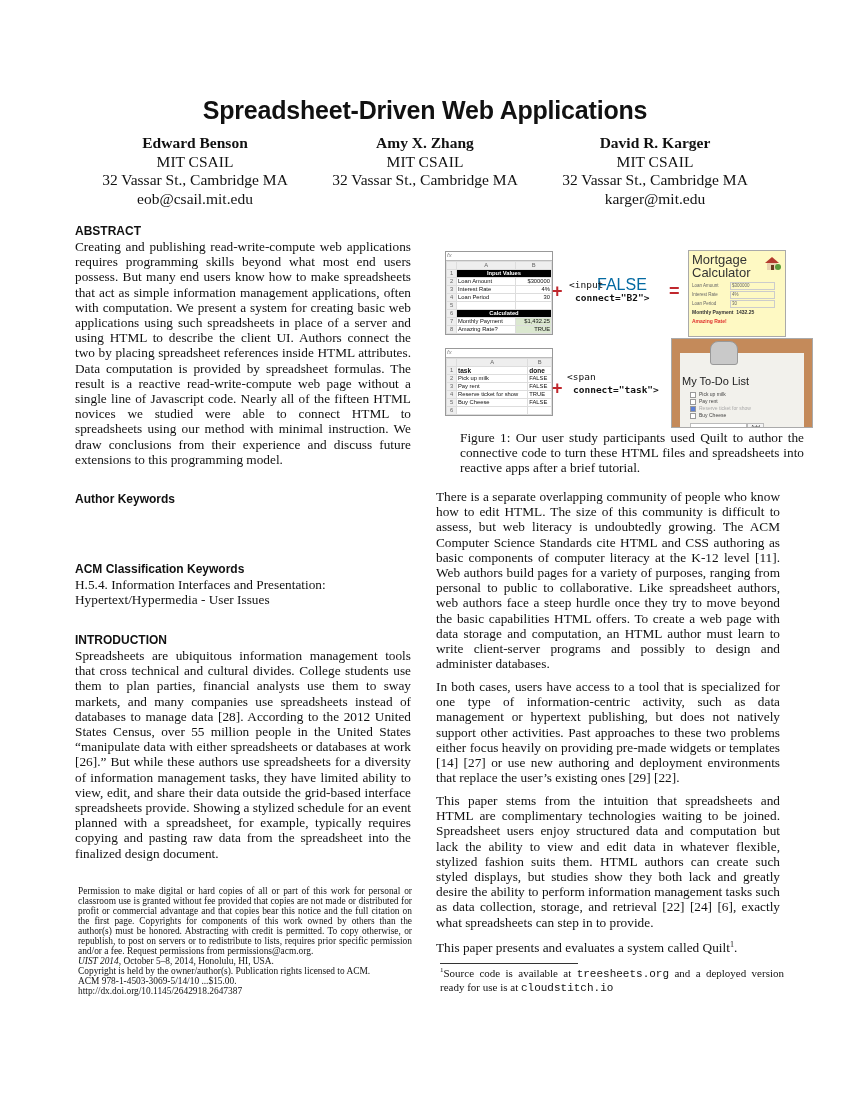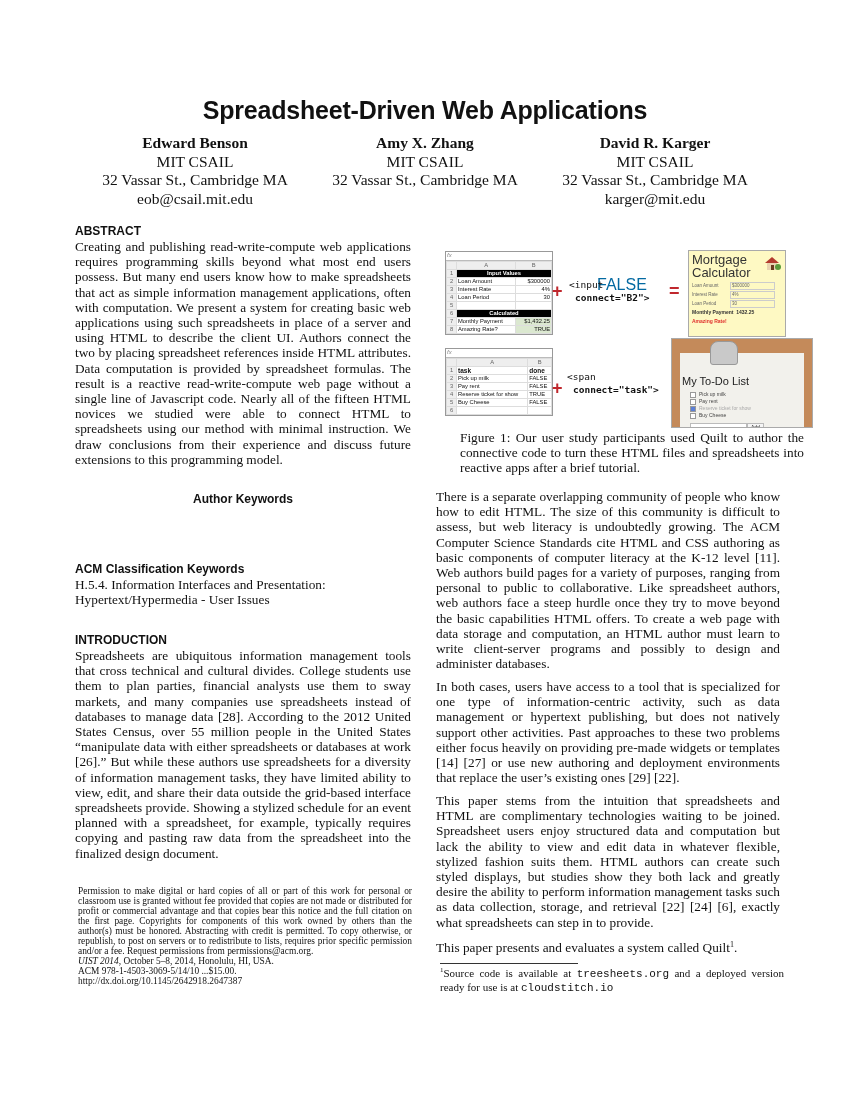--- a/index.html
+++ b/index.html
@@ -7,21 +7,21 @@
   .title{position:absolute;top:96px;left:0;width:850px;text-align:center;font-family:"Liberation Sans",sans-serif;font-weight:bold;font-size:25px;letter-spacing:-0.2px;}
   .authors{position:absolute;top:134px;left:80px;width:690px;display:flex;justify-content:space-between;}
   .author{text-align:center;font-size:15.5px;line-height:18.5px;width:230px;}
   .author .name{font-weight:bold;}
   .col{position:absolute;font-size:13.3px;line-height:15.2px;text-align:justify;}
   .left{left:75px;width:336px;}
   .right{left:436px;width:344px;}
   h3{font-family:"Liberation Sans",sans-serif;font-size:12px;font-weight:bold;margin:0;line-height:15px;}
   p{margin:0;}
   .abstract{top:224px;}
-  .keywords{top:492px;text-align:center;}
+  .keywords{top:492px;text-align:left;}
   .acm{top:562px;text-align:left;}
   .intro{top:633px;}
   .permission{position:absolute;top:886px;left:78px;width:334px;font-size:9.4px;line-height:10px;text-align:justify;}
   .permission .lines{text-align:left;}
   .figure{position:absolute;top:226px;left:445px;width:340px;height:200px;font-family:"Liberation Sans",sans-serif;}
   .fig-h{position:absolute;top:2px;font-size:16px;color:#0369a1;margin-top:48px;}
   .sheet{position:absolute;border:1px solid #999;background:#fff;font-size:6px;}
   .sheet .fx{height:8px;border-bottom:1px solid #bbb;font-style:italic;color:#888;font-size:6px;padding-left:1px;}
   .sheet table{border-collapse:collapse;width:100%;}
   .sheet td{border:1px solid #ddd;height:7px;padding:0 1px;font-size:5.8px;line-height:7px;white-space:nowrap;}
@@ -104,20 +104,21 @@
 
 <div class="col left intro">
   <h3>INTRODUCTION</h3>
   <p>Spreadsheets are ubiquitous information management tools that cross technical and cultural divides.  College students use them to plan parties, financial analysts use them to sway markets, and many companies use spreadsheets instead of databases to manage data [28]. According to the 2012 United States Census, over 55 million people in the United States “manipulate data with either spreadsheets or databases at work [26].”  But while these authors use spreadsheets for a diversity of information management tasks, they have limited ability to view, edit, and share their data outside the grid-based interface spreadsheets provide.  Showing a stylized schedule for an event planned with a spreadsheet, for example, typically requires copying and pasting raw data from the spreadsheet into the finalized design document.</p>
 </div>
 
 <div class="permission">
   <p>Permission to make digital or hard copies of all or part of this work for personal or classroom use is granted without fee provided that copies are not made or distributed for profit or commercial advantage and that copies bear this notice and the full citation on the first page.  Copyrights for components of this work owned by others than the author(s) must be honored. Abstracting with credit is permitted. To copy otherwise, or republish, to post on servers or to redistribute to lists, requires prior specific permission and/or a fee. Request permissions from permissions@acm.org.</p>
   <div class="lines">
     <div><i>UIST 2014</i><span>, October 5–8, 2014, Honolulu, HI, USA.</span></div>
+    <div>Copyright is held by the owner/author(s). Publication rights licensed to ACM.</div>
     <div>ACM 978-1-4503-3069-5/14/10 ...$15.00.</div>
     <div>http://dx.doi.org/10.1145/2642918.2647387</div>
   </div>
 </div>
 
 <div class="figure">
   <div class="fig-h" style="left:10px">Spreadsheet</div>
   <div class="fig-h" style="left:152px">FALSE</div>
   <div class="fig-h" style="left:258px">Web App</div>
 

